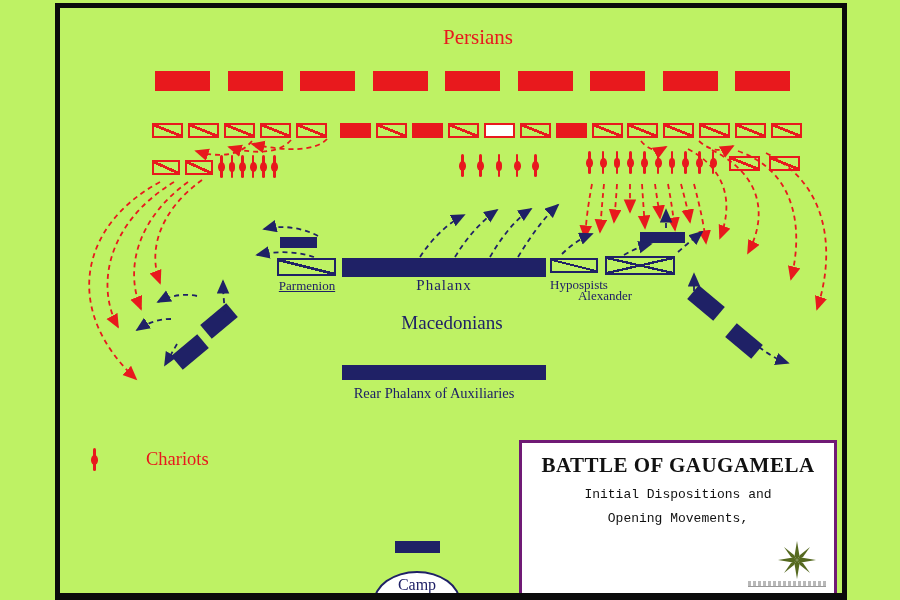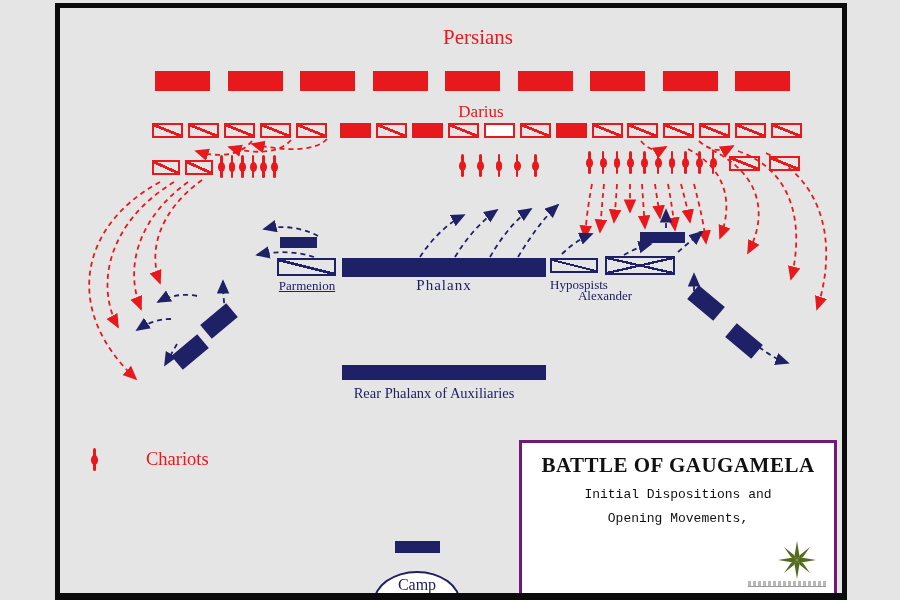--- a/index.html
+++ b/index.html
@@ -1,16 +1,16 @@
 <!DOCTYPE html>
 <html style="--persian_red: #e8191d; --macedonian_navy: #1f2166; --frame_black: #0b0b0b; --star_green: #55691f;"><head>
 <meta charset="utf-8">
 <style>
   html,body{margin:0;padding:0;background:#fff;}
-  .canvas{position:relative;width:900px;height:600px;background:#e5e5e5;overflow:hidden;
+  .canvas{position:relative;width:900px;height:600px;background:#bef264;overflow:hidden;
           font-family:"Liberation Serif","DejaVu Serif",serif;}
   .frame{position:absolute;left:55px;top:3px;width:792px;height:597px;box-sizing:border-box;
          border:5px solid #0b0b0b;border-bottom-width:7px;z-index:6;pointer-events:none;}
   .lbl{position:absolute;text-align:center;white-space:nowrap;z-index:4;}
   .red-t{color:var(--persian_red,#e8191d);}
   .navy-t{color:var(--macedonian_navy,#1f2166);}
 
   
   .row{position:absolute;display:flex;z-index:3;}
   .row-front{left:155px;top:71px;width:635px;height:20px;justify-content:space-between;}
@@ -90,21 +90,20 @@
   .legend .txt{font-size:18.5px;}
 </style>
 </head>
 <body>
 
 <div class="canvas">
 
   <div class="frame"></div>
 
   <div class="lbl red-t" style="left:378px;top:25px;width:200px;font-size:21px;">Persians</div>
-  <div class="lbl red-t" style="left:381px;top:102px;width:200px;font-size:17px;">Darius</div>
 
   <div class="row row-front">
       <div class="unit solid"></div>
       <div class="unit solid"></div>
       <div class="unit solid"></div>
       <div class="unit solid"></div>
       <div class="unit solid"></div>
       <div class="unit solid"></div>
       <div class="unit solid"></div>
       <div class="unit solid"></div>
@@ -186,20 +185,21 @@
       <div class="fbox fhatch"></div>
       <div class="fbox fsolid"></div>
       <div class="fbox fhatch"></div>
       <div class="fbox fsolid"></div>
     </div>
 
   <div class="lbl navy-t" style="left:257px;top:278px;width:100px;font-size:13px;text-decoration:underline;">Parmenion</div>
   <div class="lbl navy-t" style="left:394px;top:277px;width:100px;font-size:15px;letter-spacing:1px;">Phalanx</div>
   <div class="lbl navy-t" style="left:529px;top:277px;width:100px;font-size:13px;">Hypospists</div>
   <div class="lbl navy-t" style="left:555px;top:288px;width:100px;font-size:13px;">Alexander</div>
+  <div class="lbl navy-t" style="left:352px;top:312px;width:200px;font-size:19px;">Macedonians</div>
   <div class="lbl navy-t" style="left:309px;top:385px;width:250px;font-size:14.5px;">Rear Phalanx of Auxiliaries</div>
 
   <div class="camp-ellipse">
     <div class="lblc navy-t">Camp</div>
   </div>
 
   <div class="legend">
     <span class="chariot"></span>
     <span class="txt red-t">Chariots</span>
   </div>

